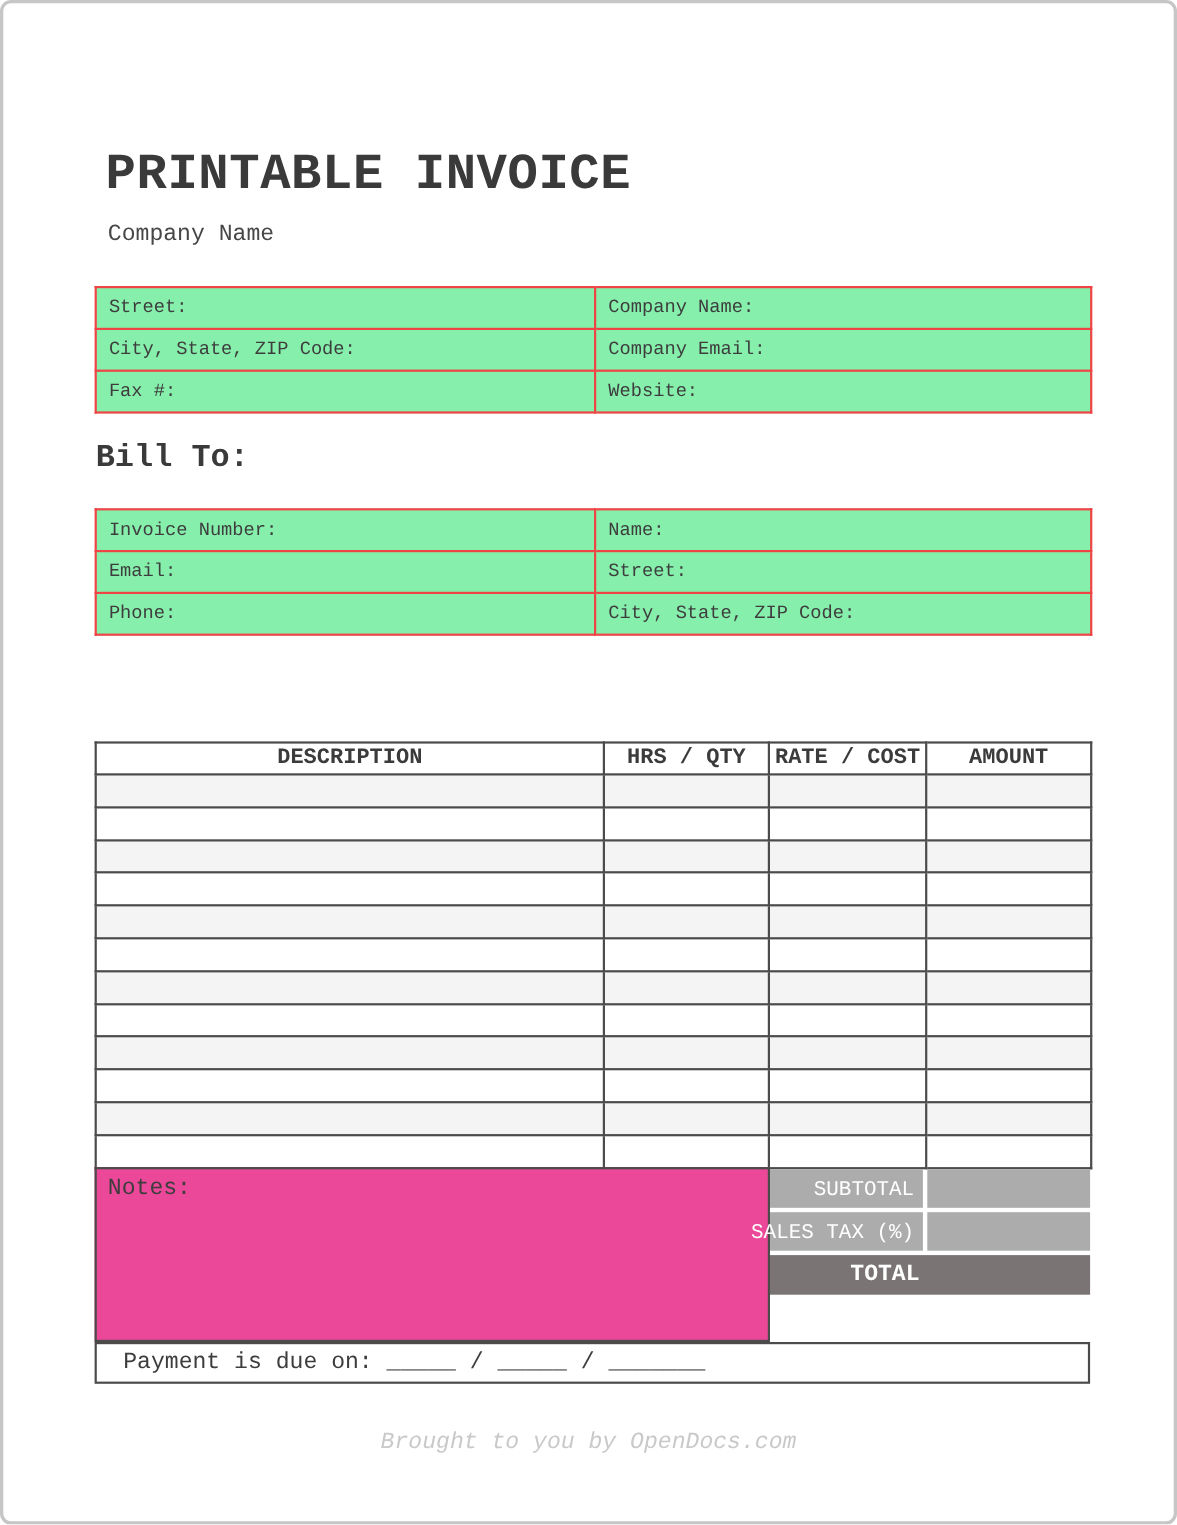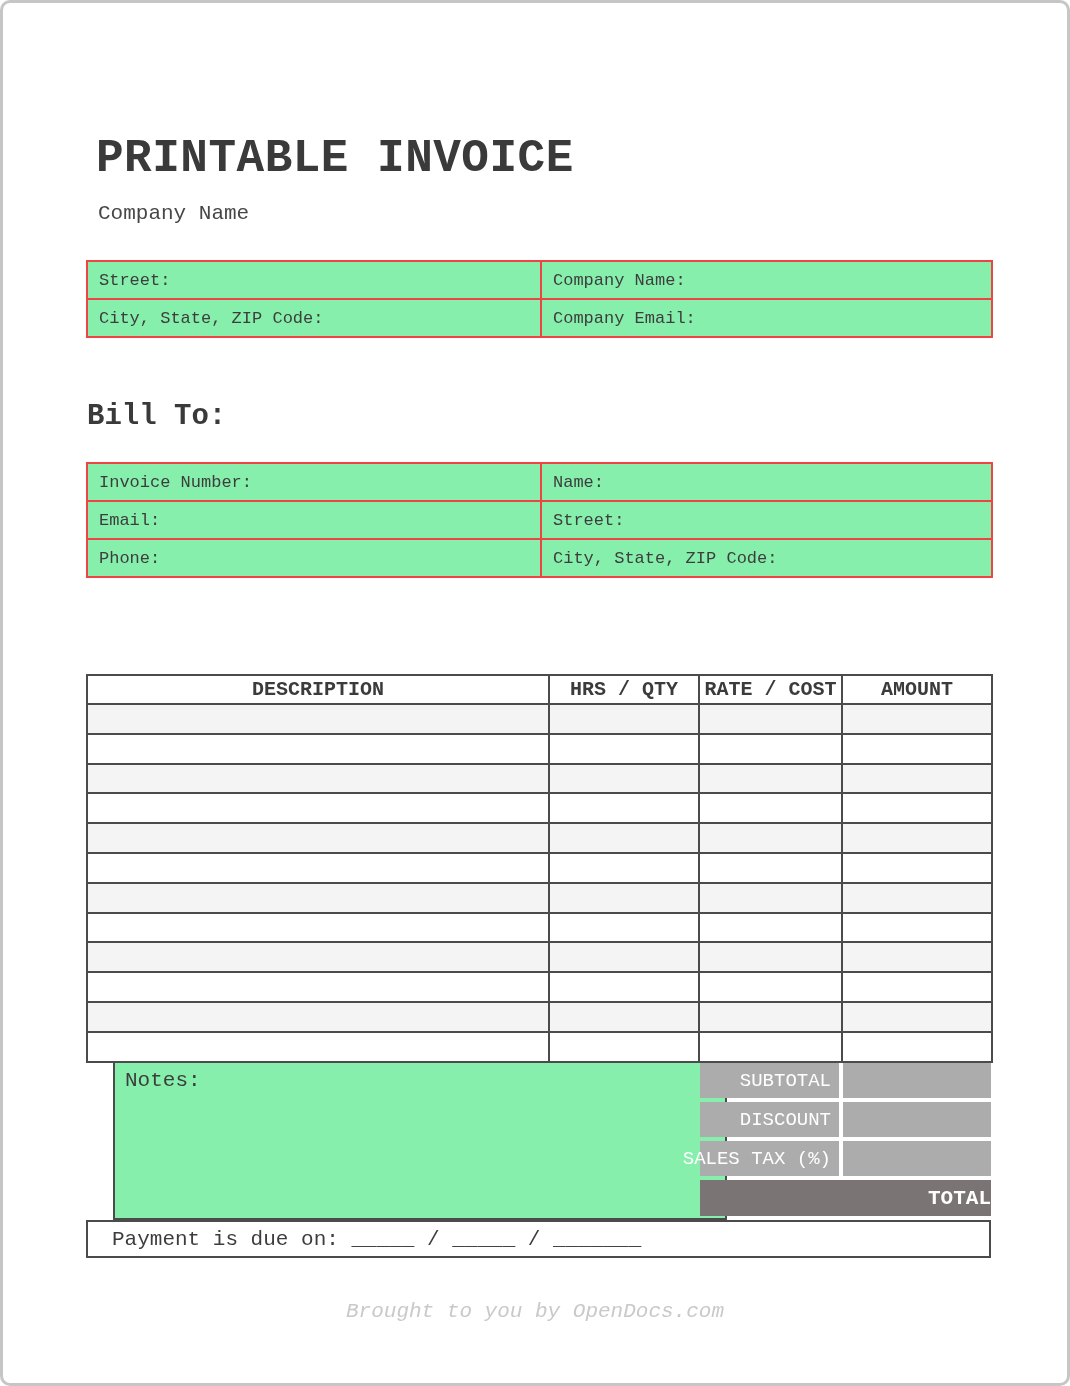--- a/index.html
+++ b/index.html
@@ -92,22 +92,21 @@
   table.items-table tbody tr:nth-child(odd) td { background: #f4f4f4; }
 
   .notes-box {
     position: absolute;
     left: 83px;
     top: 1058px;
     width: 614px;
     height: 159px;
     box-sizing: border-box;
     border: 2px solid #4b4b4b;
-    background: #86efac;
-    margin-left: 27px;
+    background: #ec4899;
   }
   .notes-label {
     padding: 6px 0 0 10px;
     font-size: 21px;
     color: #3d3d3d;
   }
 
   .totals {
     position: absolute;
     left: 697px;
@@ -146,20 +145,21 @@
   }
   .grand-total-row {
     height: 36px;
     background: #7a7474;
     color: #ffffff;
     font-size: 21px;
     font-weight: 700;
     display: flex;
     align-items: center;
     justify-content: flex-end;
+    padding-right: 155px;
     box-sizing: border-box;
   }
 
   .payment-row {
     position: absolute;
     left: 83px;
     top: 1217px;
     width: 905px;
     height: 38px;
     box-sizing: border-box;
@@ -197,20 +197,24 @@
         <col style="width:451px">
       </colgroup>
     <tbody>
         <tr>
       <td>Street:</td>
       <td>Company Name:</td>
     </tr>
     <tr>
       <td>City, State, ZIP Code:</td>
       <td>Company Email:</td>
+    </tr>
+    <tr>
+      <td>Fax #:</td>
+      <td>Website:</td>
     </tr>
   </tbody>
     </table>
 
   <div class="section-heading">Bill To:</div>
 
   <table class="info-table" id="billto-table">
     <colgroup>
         <col style="width:454px">
         <col style="width:451px">
@@ -325,24 +329,20 @@
   <div class="notes-box">
     <div class="notes-label">Notes:</div>
   </div>
 
   <div class="totals">
     <div class="total-row">
       <div class="total-label">SUBTOTAL</div>
       <div class="total-value"></div>
     </div>
     <div class="total-row">
-      <div class="total-label">DISCOUNT</div>
-      <div class="total-value"></div>
-    </div>
-    <div class="total-row">
       <div class="total-label">SALES TAX (%)</div>
       <div class="total-value"></div>
     </div>
     <div class="grand-total-row">
       <span>TOTAL</span>
     </div>
   </div>
 
   <div class="payment-row">
     <span>Payment is due on: _____ / _____ / _______</span>

